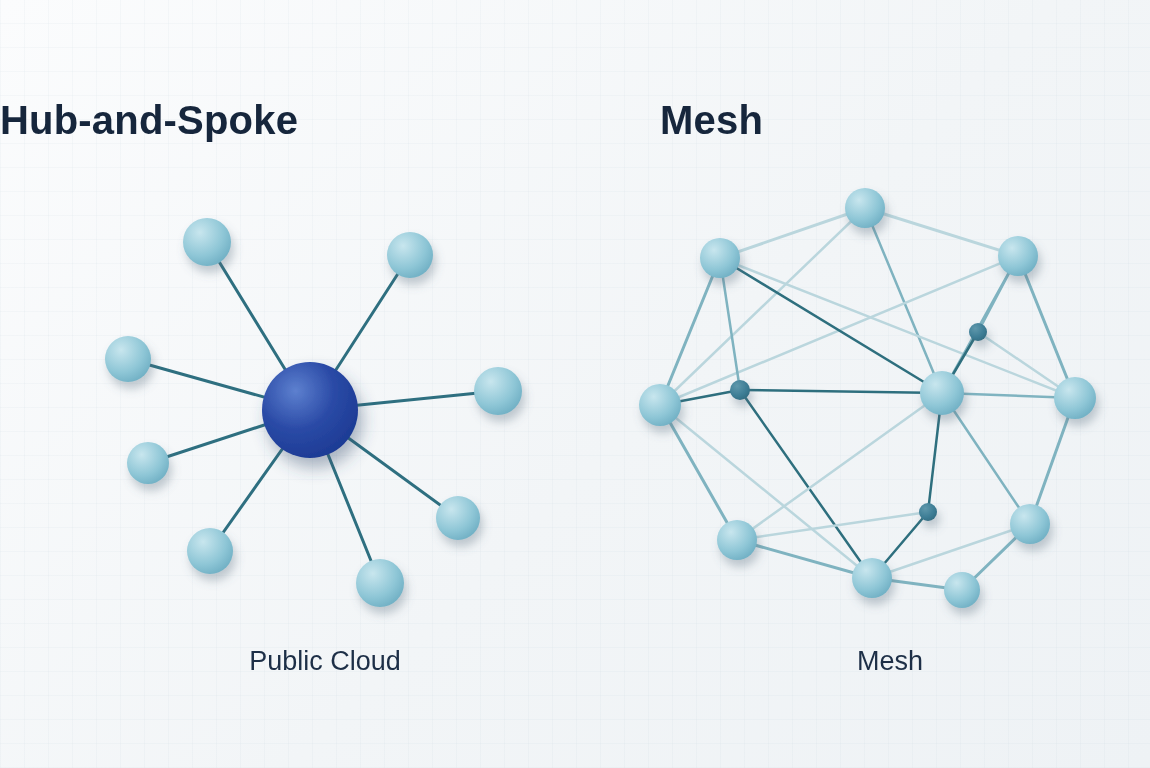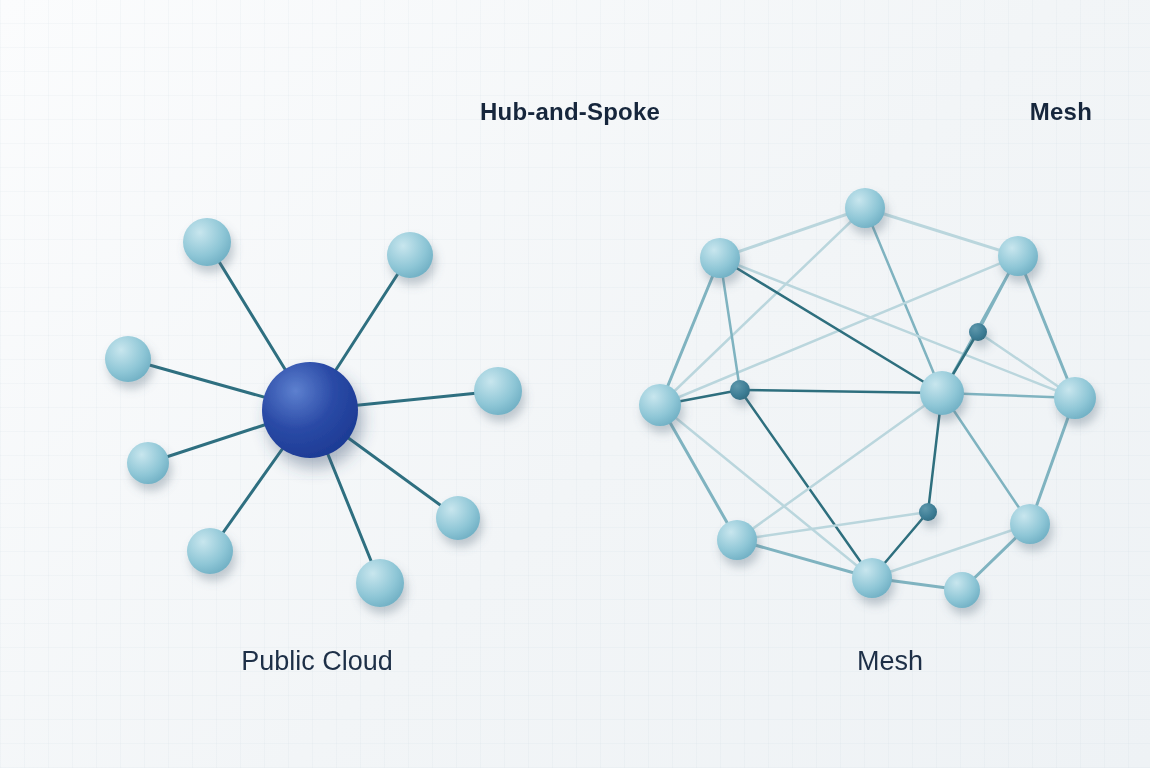--- a/index.html
+++ b/index.html
@@ -15,37 +15,37 @@
     width: 1150px;
     height: 768px;
     background:
       repeating-linear-gradient(0deg, rgba(160,185,200,0.07) 0 1px, transparent 1px 24px),
       repeating-linear-gradient(90deg, rgba(160,185,200,0.07) 0 1px, transparent 1px 24px),
       linear-gradient(135deg, #fbfcfd 0%, #f2f5f7 55%, #eef2f5 100%);
   }
   .title {
     position: absolute;
     top: 98px;
-    font-size: 24px;
+    font-size: 40px;
     font-weight: 600;
     color: #16263c;
-    text-align: right;
+    text-align: left;
     letter-spacing: 0.2px;
   }
   .title.left  { left: 0;   width: 660px; }
   .title.right { left: 660px; width: 432px; }
   .caption {
     position: absolute;
     top: 646px;
     font-size: 27px;
     font-weight: 400;
     color: #1d2f47;
     text-align: center;
   }
-  .caption.left  { left: 4px;   width: 626px; }
+  .caption.left  { left: 12px;   width: 626px; }
   .caption.right { left: 660px; width: 460px; }
   svg { position: absolute; left: 0; top: 0; }
 </style>
 </head>
 <body>
 
 <div class="canvas">
 
   <div class="title left">Hub-and-Spoke</div>
 

